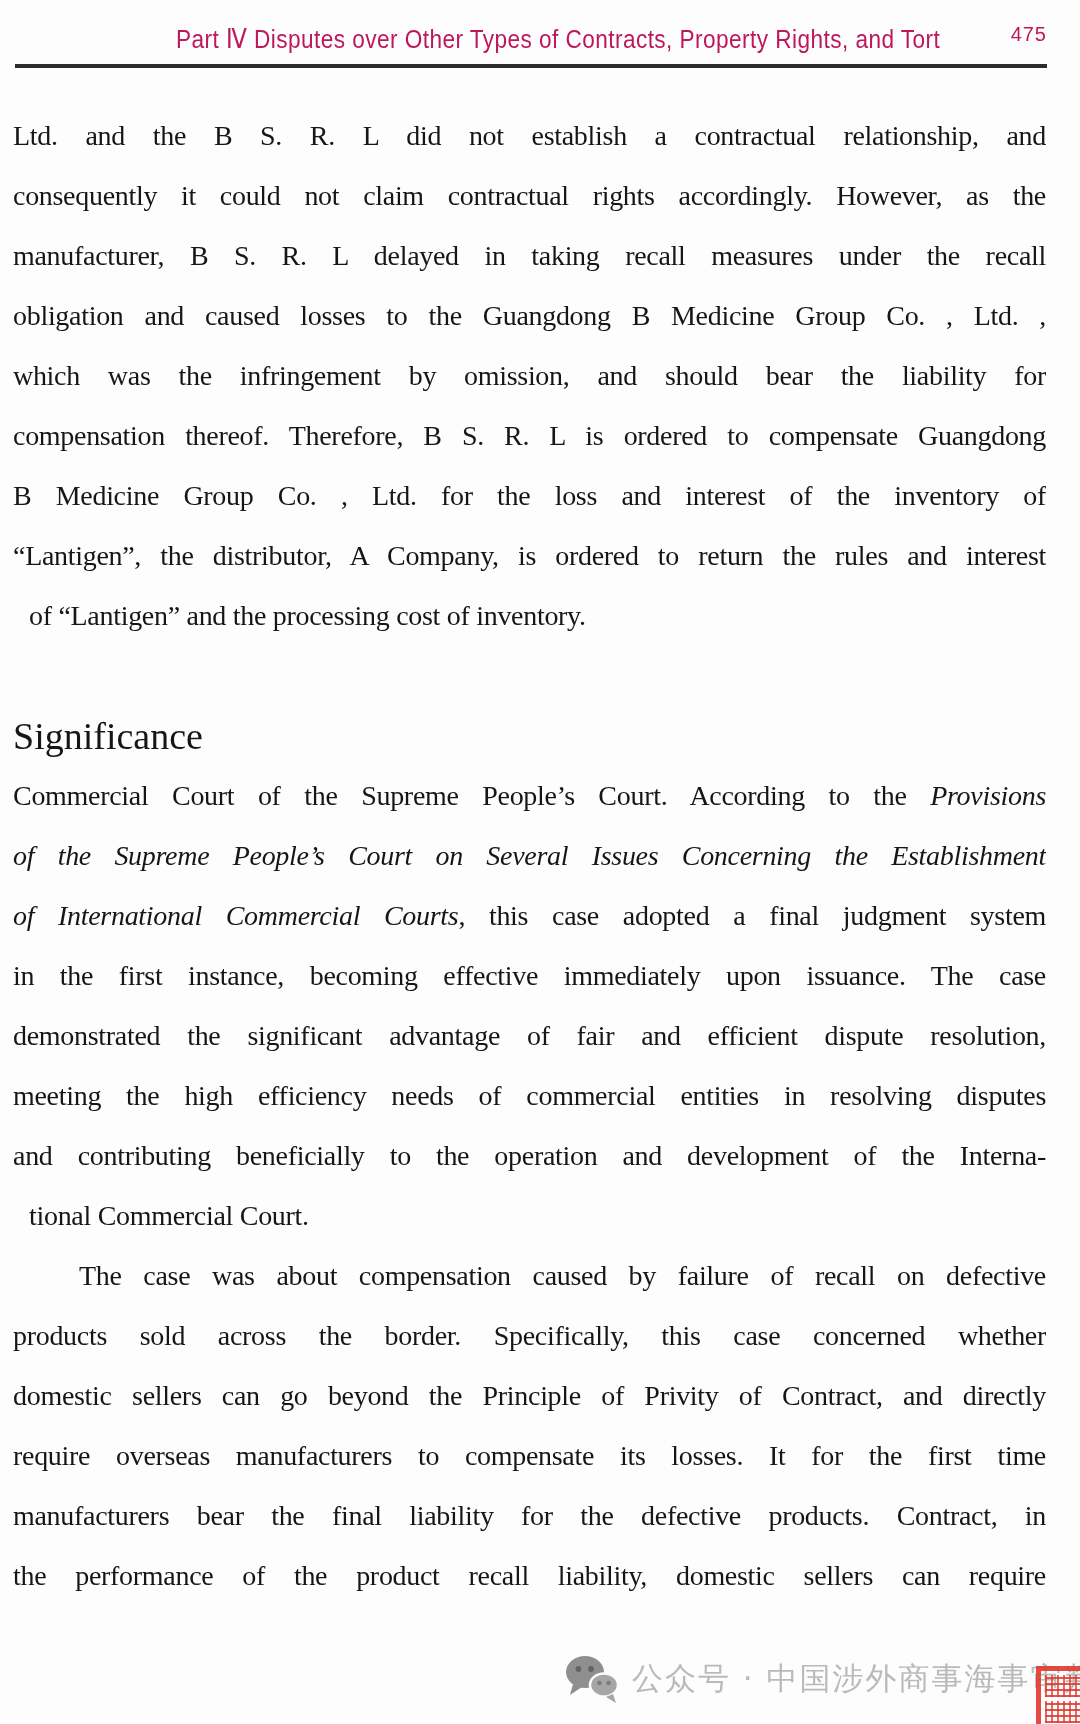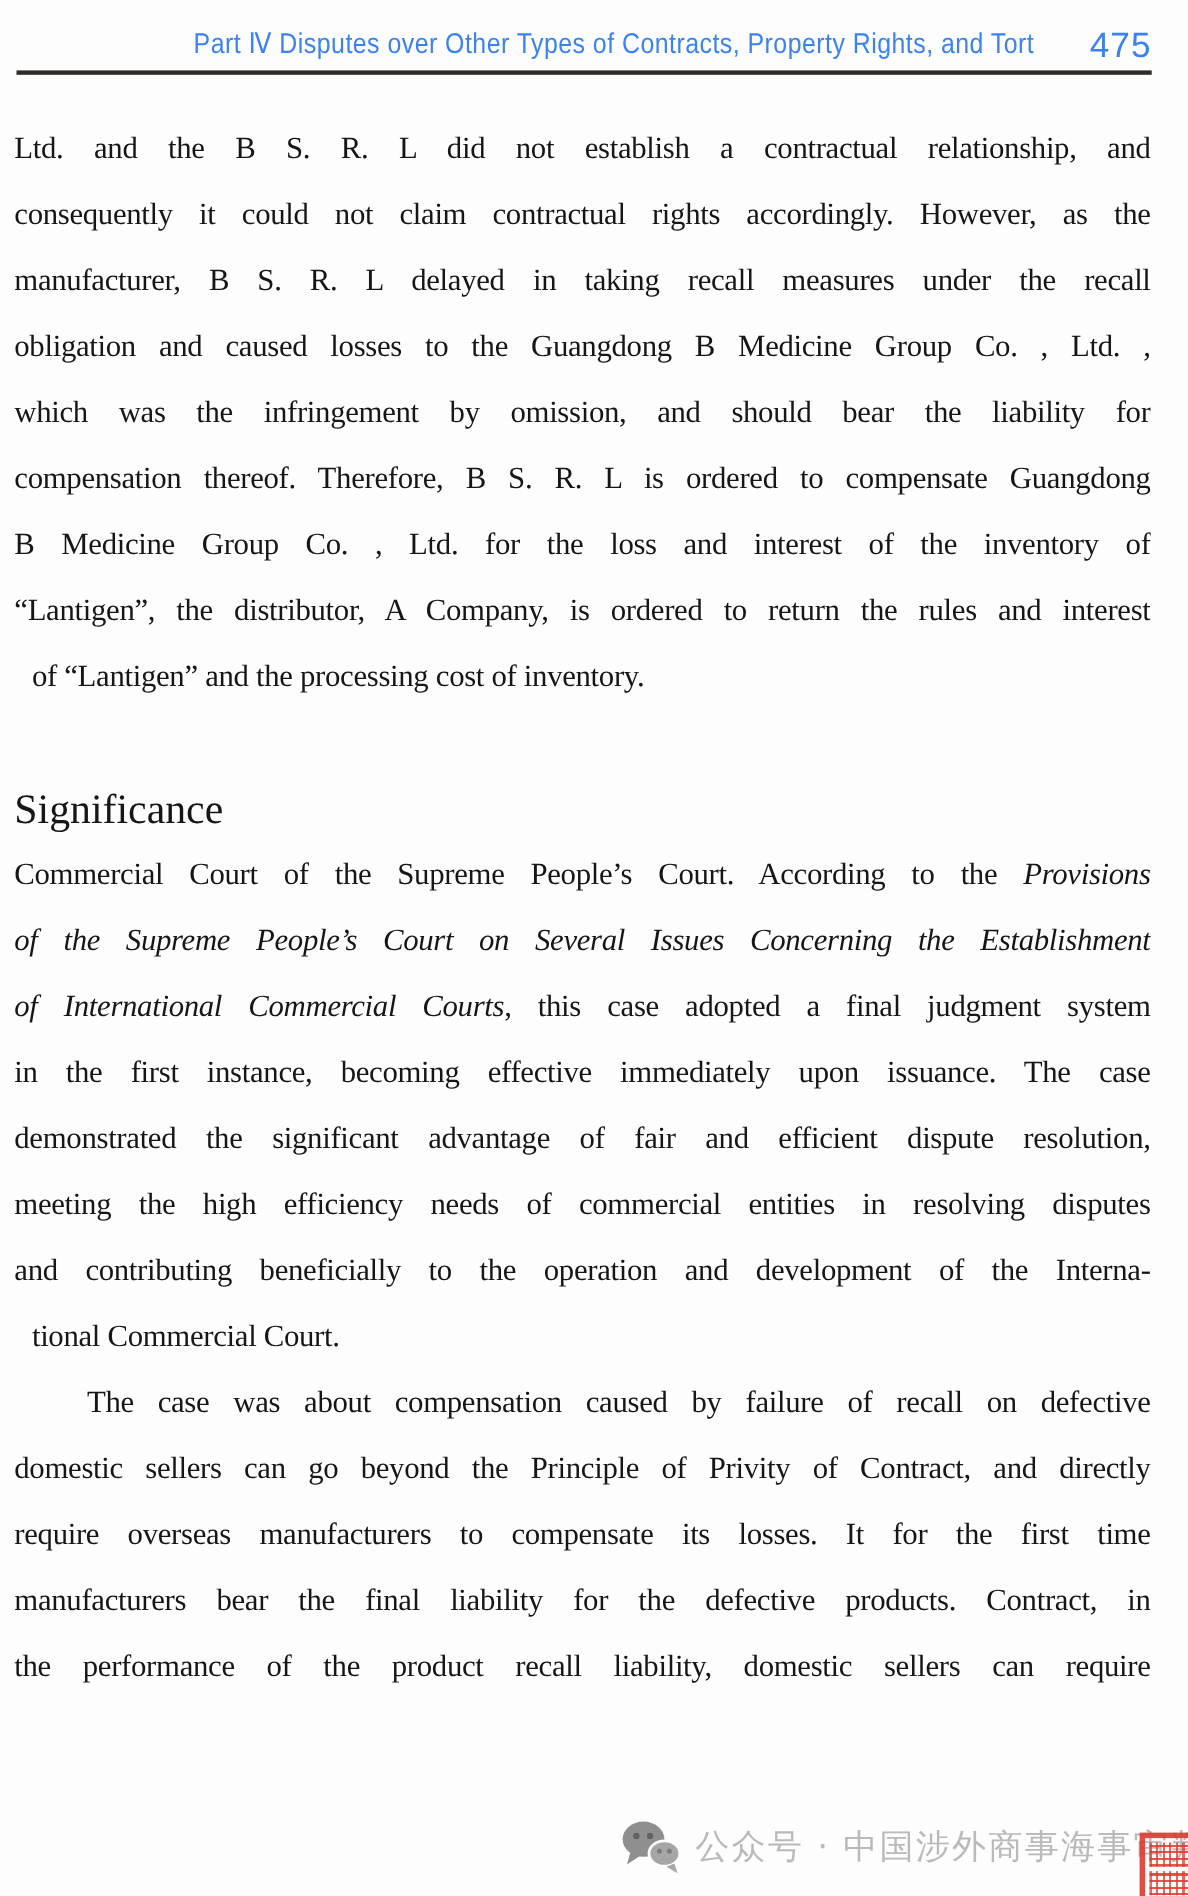--- a/index.html
+++ b/index.html
@@ -1,22 +1,22 @@
 <!DOCTYPE html>
 <html><head>
 <meta charset="utf-8">
 <style>
   html,body{margin:0;padding:0;}
   body{width:1080px;height:1724px;background:#ffffff;font-family:"Liberation Serif","DejaVu Serif",serif;}
   .page{position:relative;width:1080px;height:1724px;background:#fdfdfd;overflow:hidden;color:#1c1c1c;}
 
   
-  .running-head{position:absolute;top:0;left:0;width:1080px;height:60px;font-family:"Liberation Sans","DejaVu Sans",sans-serif;color:#3b82f6;}
+  .running-head{position:absolute;top:0;left:0;width:1080px;height:60px;font-family:"Liberation Sans","DejaVu Sans",sans-serif;color:#be185d;}
   .rh-title{position:absolute;left:176px;top:24px;font-size:26px;letter-spacing:0.5px;white-space:nowrap;transform:scaleX(0.87);transform-origin:0 0;}
-  .rh-num{position:absolute;right:33px;top:23px;font-size:32px;letter-spacing:1px;}
+  .rh-num{position:absolute;right:33px;top:23px;font-size:20px;letter-spacing:1px;}
   .head-rule{position:absolute;top:64px;left:15px;width:1032px;height:4px;background:#2f2b28;}
 
   
   .textblock{position:absolute;left:13px;top:106px;width:1033px;font-size:28px;letter-spacing:-0.3px;color:#161616;}
   .ln{height:60px;line-height:60px;text-align:justify;text-align-last:justify;overflow:hidden;white-space:normal;}
   .ln.endpara{text-align-last:left;margin-left:16px;}
   .ln.indent{text-indent:66px;}
   .gapline{height:60px;}
   .headline{height:60px;line-height:60px;font-weight:normal;font-size:38px;letter-spacing:0;}
   .it{font-style:italic;}
@@ -63,20 +63,21 @@
     <div class="ln"><span>Commercial Court of the Supreme People’s Court. According to the </span><span class="it">Provisions</span></div>
     <div class="ln"><span class="it">of the Supreme People’s Court on Several Issues Concerning the Establishment</span></div>
     <div class="ln"><span class="it">of International Commercial Courts</span><span>, this case adopted a final judgment system</span></div>
     <div class="ln">in the first instance, becoming effective immediately upon issuance. The case</div>
     <div class="ln">demonstrated the significant advantage of fair and efficient dispute resolution,</div>
     <div class="ln">meeting the high efficiency needs of commercial entities in resolving disputes</div>
     <div class="ln">and contributing beneficially to the operation and development of the Interna-</div>
     <div class="ln endpara">tional Commercial Court.</div>
 
     <div class="ln indent">The case was about compensation caused by failure of recall on defective</div>
+    <div class="ln">products sold across the border. Specifically, this case concerned whether</div>
     <div class="ln">domestic sellers can go beyond the Principle of Privity of Contract, and directly</div>
     <div class="ln">require overseas manufacturers to compensate its losses. It for the first time</div>
     <div class="ln">manufacturers bear the final liability for the defective products. Contract, in</div>
     <div class="ln">the performance of the product recall liability, domestic sellers can require</div>
 
   </div>
 
   <div class="watermark">
     <div class="wm-icon">
       <svg width="56" height="50" viewBox="0 0 56 50">

